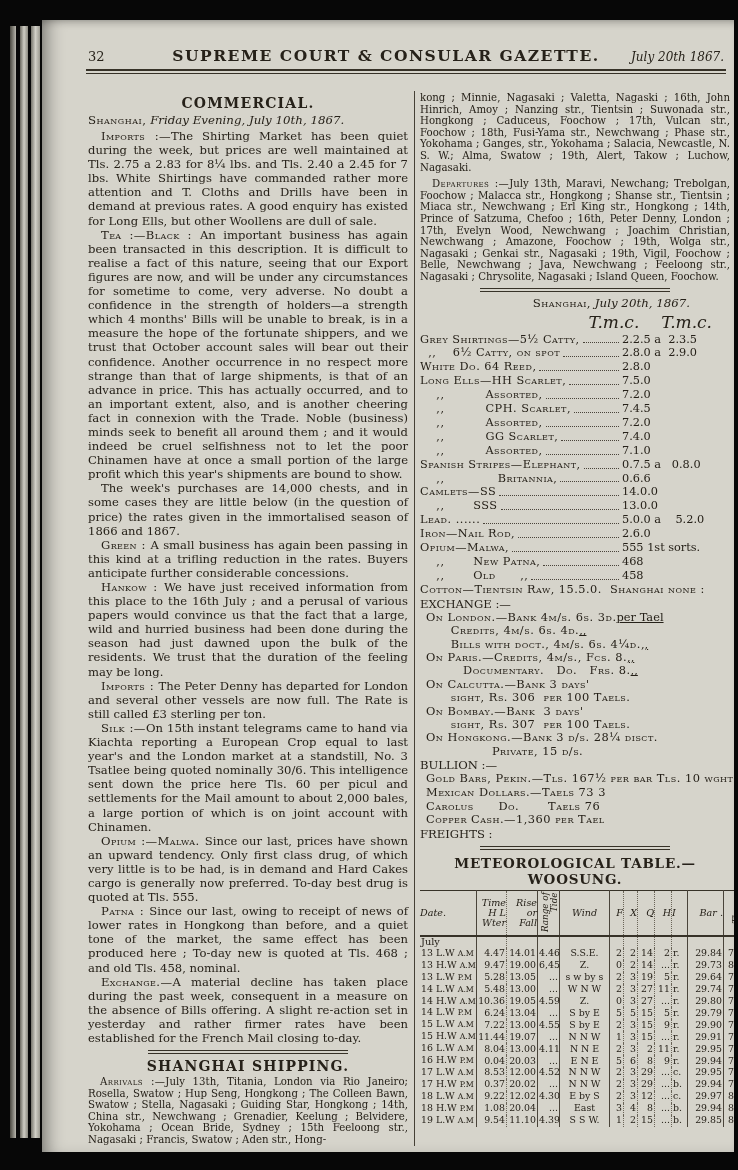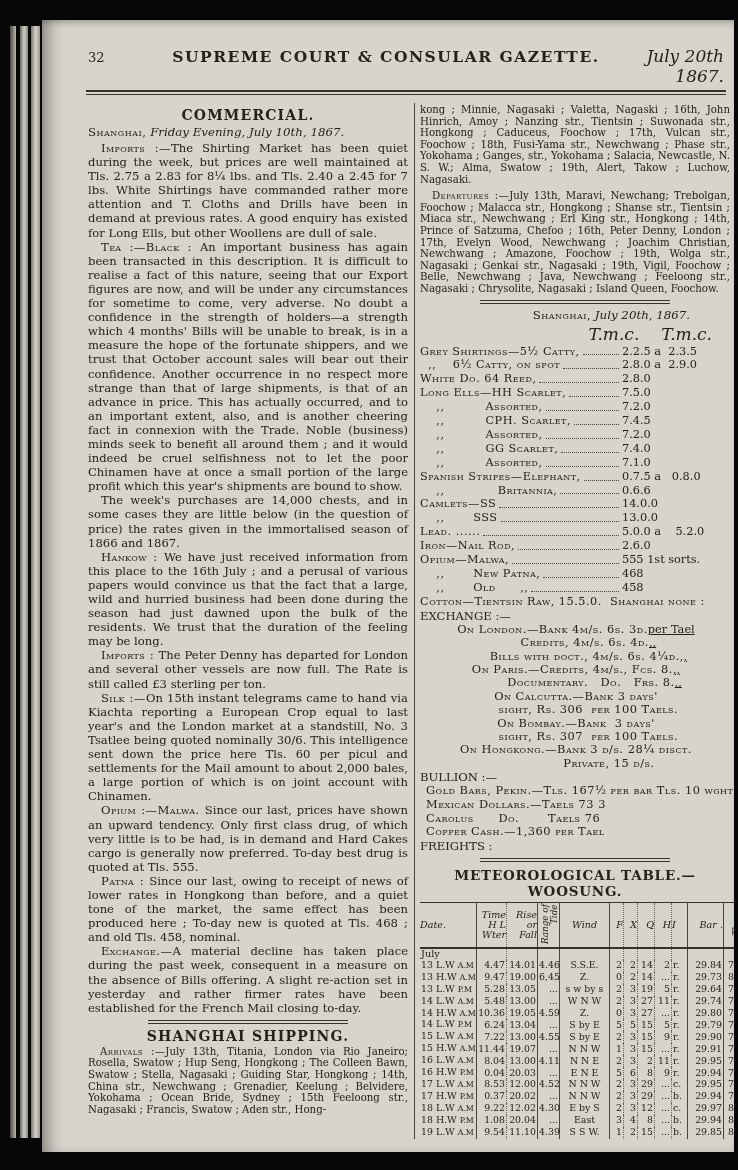--- a/index.html
+++ b/index.html
@@ -18,25 +18,25 @@
     background:#d6d4cb;
     box-shadow:inset 14px 0 18px -10px rgba(0,0,0,.45), inset 0 6px 10px -6px rgba(0,0,0,.35);
     overflow:hidden;
   }
   .masthead{
     display:flex;align-items:baseline;
     padding:26px 10px 4px 46px;
   }
   .pgnum{font-size:13px;width:80px;}
   .title{flex:1;text-align:center;font-size:15.5px;font-weight:bold;letter-spacing:1.5px;}
-  .mdate{width:120px;text-align:right;font-style:italic;font-size:17px;}
+  .mdate{width:120px;text-align:right;font-style:italic;font-size:12px;}
   .drule{border-top:2px solid #373228;margin:0 8px 0 44px;}
   .drule::after{content:"";display:block;border-top:1px solid #373228;margin-top:2px;}
   .drule.inner{margin:5px 60px 4px 60px;border-top-width:1.5px;}
-  .columns{display:flex;align-items:stretch;padding-left:46px;margin-top:8px;}
+  .columns{display:flex;align-items:stretch;padding-left:46px;margin-top:17px;}
   .col-left{width:320px;}
   .vdiv{width:1px;background:#454035;margin:0 5px 0 6px;}
   .col-right{width:310px;}
 
   .sec-head{text-align:center;font-weight:bold;font-size:14px;letter-spacing:1.2px;margin:4px 0 2px 0;}
   .dateline{text-align:left;font-size:11.8px;margin-bottom:2px;}
   .sc{font-variant:small-caps;letter-spacing:.5px;}
   .it{font-style:italic;}
 
   .para{margin:0;text-align:justify;font-size:11.6px;line-height:14.1px;text-indent:13px;}
@@ -46,21 +46,21 @@
   .list-para.cont{text-indent:0;margin-top:1px;}
 
   .q-heads{display:flex;justify-content:flex-end;font-style:italic;font-size:17px;gap:22px;padding-right:18px;margin:1px 0;}
   .q-row{display:flex;font-size:11.3px;line-height:13.9px;}
   .q-label{white-space:pre;}
   .q-dots{flex:1;border-bottom:1.3px dotted #4a443a;margin:0 3px 3px 3px;}
   .q-val{white-space:pre;width:108px;}
   .q-plain{font-size:11.3px;line-height:13.9px;white-space:pre-wrap;}
 
   .x-head{font-size:11.6px;line-height:14px;}
-  .x-line{display:flex;justify-content:center;font-size:11.4px;line-height:13.4px;}
+  .x-line{display:flex;justify-content:flex-start;font-size:11.4px;line-height:13.4px;}
   .x-label{white-space:pre;padding-left:6px;}
   .x-right{white-space:pre;padding-right:4px;text-decoration:underline;}
   .b-line{font-size:11.4px;line-height:13.7px;white-space:pre;padding-left:6px;}
 
   .met-title{text-align:center;font-weight:bold;font-size:13.5px;letter-spacing:.8px;margin:5px 0 3px 0;}
   table.met{border-collapse:collapse;table-layout:fixed;width:100%;font-size:9.4px;}
   table.met th{font-weight:normal;font-style:italic;font-size:9.6px;vertical-align:middle;white-space:pre-line;line-height:10px;padding:1px 0;}
   table.met td{padding:0 1px;line-height:10.9px;white-space:nowrap;}
   thead tr{border-top:1.5px solid #373228;border-bottom:2px solid #373228;}
   .c-date{width:56px;text-align:left;}
@@ -106,20 +106,21 @@
       </div>
 
       <div>
 
           <p class="para"><span class="lead">Imports :—</span><span>The Shirting Market has been quiet during the week, but prices are well maintained at Tls. 2.75 a 2.83 for 8¼ lbs. and Tls. 2.40 a 2.45 for 7 lbs. White Shirtings have commanded rather more attention and T. Cloths and Drills have been in demand at previous rates.  A good enquiry has existed for Long Ells, but other Woollens are dull of sale.</span></p>
 
           <p class="para"><span class="lead">Tea :—Black : </span><span>An important business has again been transacted in this description.  It is difficult to realise a fact of this nature, seeing that our Export figures are now, and will be under any circumstances for sometime to come, very adverse.  No doubt a confidence in the strength of holders—a strength which 4 months' Bills will be unable to break, is in a measure the hope of the fortunate shippers, and we trust that October account sales will bear out their confidence.  Another occurrence in no respect more strange than that of large shipments, is that of an advance in price.  This has actually occurred, and to an important extent, also, and is another cheering fact in connexion with the Trade.  Noble (business) minds seek to benefit all around them ; and it would indeed be cruel selfishness not to let the poor Chinamen have at once a small portion of the large profit which this year's shipments are bound to show.</span></p>
 
           <p class="para"><span class="lead"></span><span>The week's purchases are 14,000 chests, and in some cases they are little below (in the question of price) the rates given in the immortalised season of 1866 and 1867.</span></p>
 
+          <p class="para"><span class="lead">Green : </span><span>A small business has again been passing in this kind at a trifling reduction in the rates.  Buyers anticipate further considerable concessions.</span></p>
 
           <p class="para"><span class="lead">Hankow : </span><span>We have just received information from this place to the 16th July ; and a perusal of various papers would convince us that the fact that a large, wild and hurried business had been done during the season had just dawned upon the bulk of the residents.  We trust that the duration of the feeling may be long.</span></p>
 
           <p class="para"><span class="lead">Imports : </span><span>The Peter Denny has departed for London and several other vessels are now full.  The Rate is still called £3 sterling per ton.</span></p>
 
           <p class="para"><span class="lead">Silk :—</span><span>On 15th instant telegrams came to hand via Kiachta reporting a European Crop equal to last year's and the London market at a standstill, No. 3 Tsatlee being quoted nominally 30/6.  This intelligence sent down the price here Tls. 60 per picul and settlements for the Mail amount to about 2,000 bales, a large portion of which is on joint account with Chinamen.</span></p>
 
           <p class="para"><span class="lead">Opium :—Malwa.  </span><span>Since our last, prices have shown an upward tendency.  Only first class drug, of which very little is to be had, is in demand and Hard Cakes cargo is generally now preferred.  To-day best drug is quoted at Tls. 555.</span></p>
 
           <p class="para"><span class="lead">Patna : </span><span>Since our last, owing to receipt of news of lower rates in Hongkong than before, and a quiet tone of the market, the same effect has been produced here ; To-day new is quoted at Tls. 468 ; and old Tls. 458, nominal.</span></p>

